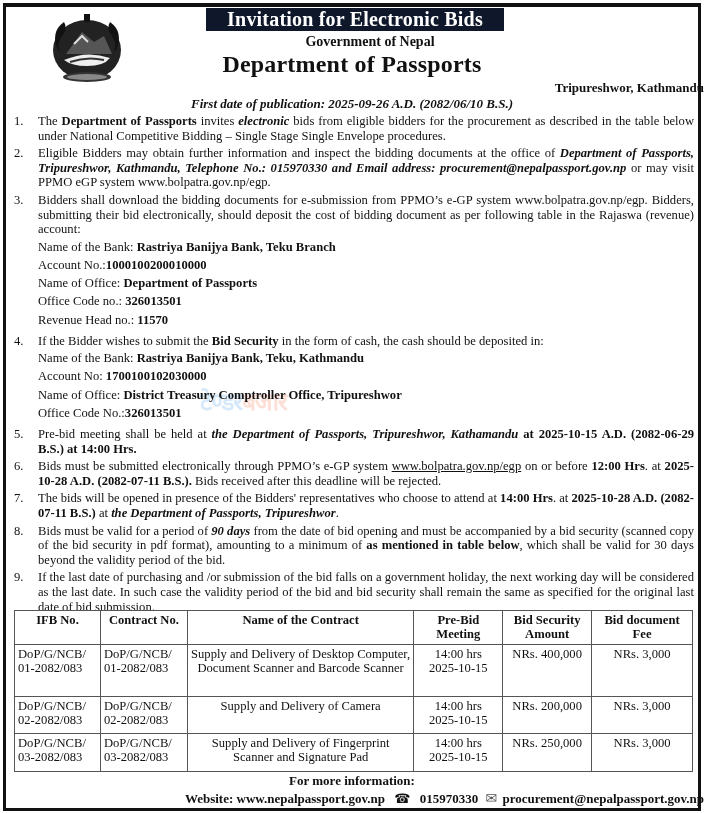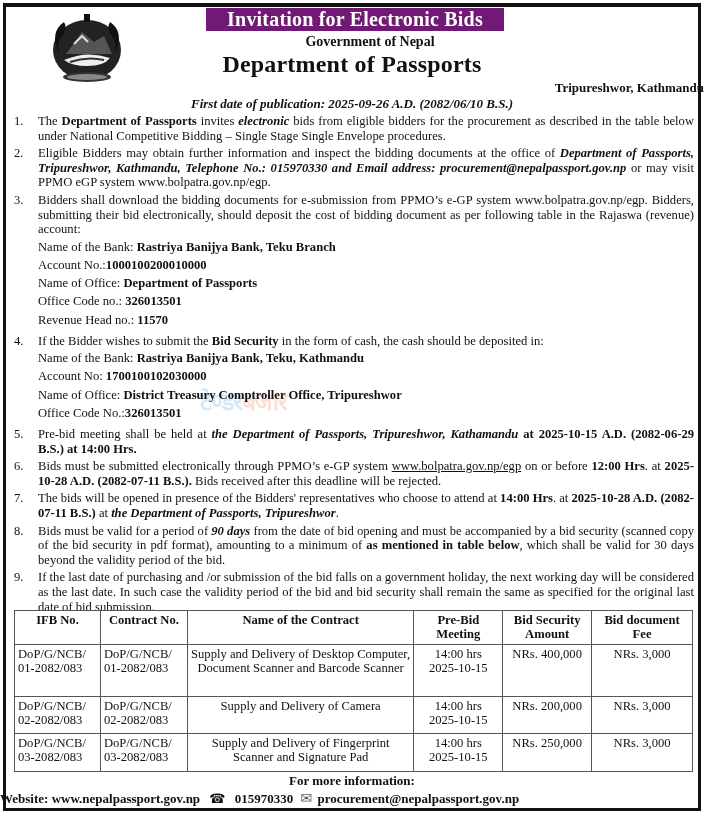--- a/index.html
+++ b/index.html
@@ -15,21 +15,21 @@
 
   .watermark {
     position: absolute; left: 200px; top: 384px; width: 260px; height: 50px;
     font-family: "DejaVu Sans", sans-serif; font-size: 24px; font-weight: bold;
     letter-spacing: -1px; opacity: 0.18; white-space: nowrap; pointer-events: none;
   }
   .watermark .wm-a { color: #1e88e5; }
   .watermark .wm-b { color: #f4511e; }
   .title-box {
     position: absolute; left: 206px; top: 8px; width: 298px; height: 23px;
-    background: #701a75; color: #fff; font-weight: bold; font-size: 20px;
+    background: #0f172a; color: #fff; font-weight: bold; font-size: 20px;
     line-height: 23px; text-align: center; letter-spacing: 0.2px;
   }
   .h-gov { position: absolute; left: 0; width: 704px; top: 34px; font-weight: bold; font-size: 14px; text-align: center; padding-left: 36px; }
   .h-dept { position: absolute; left: 0; width: 704px; top: 51px; font-weight: bold; font-size: 24px; text-align: center; letter-spacing: 0.2px; }
   .h-addr { position: absolute; left: 0; width: 704px; top: 80px; font-weight: bold; font-size: 13px; text-align: right; }
   .h-date { position: absolute; left: 0; width: 704px; top: 96px; font-weight: bold; font-size: 13px; text-align: center; font-style: italic; }
 
   .body-list {
     position: absolute; left: 14px; top: 114px; width: 680px;
     font-size: 12.6px; line-height: 14.6px; text-align: justify;
@@ -50,21 +50,21 @@
   table.bids th, table.bids td {
     border: 1px solid #555; vertical-align: top; text-align: center; padding: 2px 3px;
   }
   table.bids th { font-weight: bold; height: 33px; }
   table.bids td.left { text-align: left; }
   table.bids tr.r1 td { height: 52px; }
   table.bids tr.r2 td { height: 37px; }
   table.bids tr.r3 td { height: 38px; }
 
   .foot-title { position: absolute; left: 0; width: 704px; top: 773px; text-align: center; font-weight: bold; font-size: 13px; }
-  .foot-line { position: absolute; left: 0; width: 704px; top: 790px; text-align: left; font-weight: bold; font-size: 13px; white-space: nowrap; }
+  .foot-line { position: absolute; left: 0; width: 704px; top: 790px; text-align: right; font-weight: bold; font-size: 13px; white-space: nowrap; }
   .foot-line .icon { display: inline-block; margin: 0 6px; font-weight: normal; }
   .foot-line .mail-icon { font-size: 14px; color: #555; margin: 0 2px 0 4px; }
 </style>
 </head>
 <body>
 
 <div class="frame"></div>
 
 <svg class="logo" viewBox="0 0 86 75">
   <ellipse cx="43" cy="40" rx="34" ry="30" fill="#222"></ellipse>

